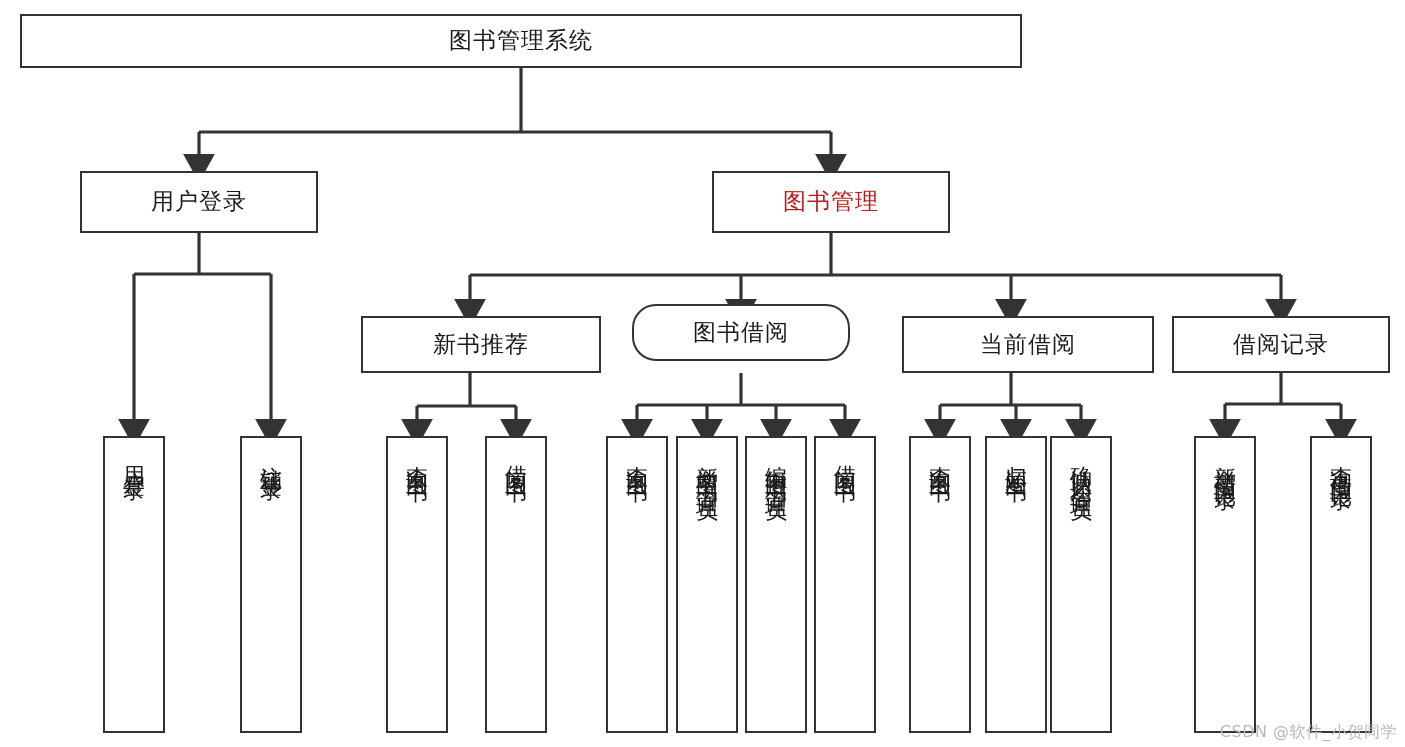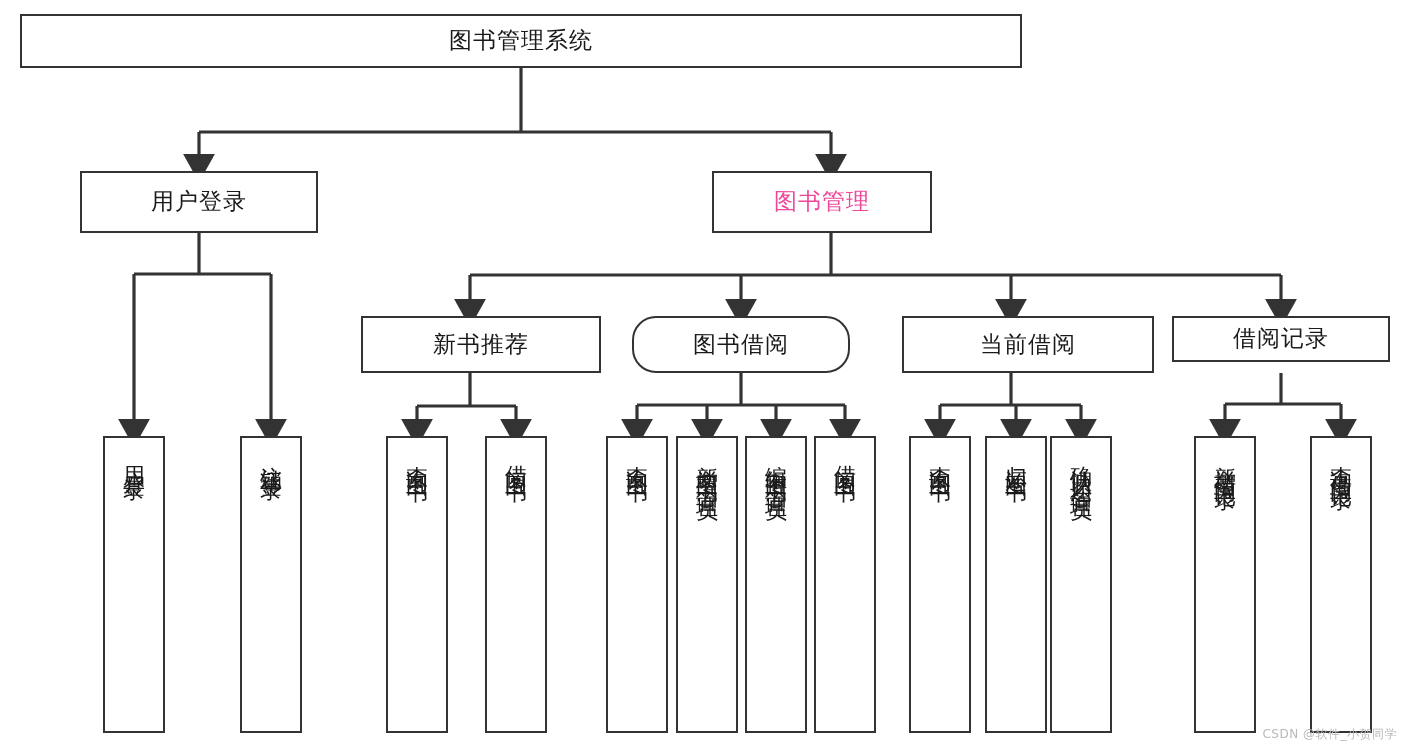--- a/index.html
+++ b/index.html
@@ -57,21 +57,21 @@
     text-orientation: upright;
     letter-spacing: 5px;
     line-height: 1;
     white-space: nowrap;
     font-size: 22px;
   }
   .watermark {
     position: absolute;
     right: 8px;
     bottom: 4px;
-    font-size: 12px;
+    font-size: 16px;
     color: #b9b9b9;
     letter-spacing: 0.5px;
     white-space: nowrap;
     font-family: "DejaVu Sans", "Liberation Sans", sans-serif;
   }
 </style>
 </head>
 <body>
 
 <div id="diagram" style="background: rgb(255, 255, 255);">
@@ -126,34 +126,34 @@
     </g>
   </svg>
 
   <div class="node node-root" style="left: 20px; top: 14px; width: 1002px; height: 54px; border-color: rgb(51, 51, 51); background: rgb(255, 255, 255); color: rgb(26, 26, 26);">
     <span>图书管理系统</span>
   </div>
 
   <div class="node node-h" style="left: 80px; top: 171px; width: 238px; height: 62px; border-color: rgb(51, 51, 51); background: rgb(255, 255, 255); color: rgb(26, 26, 26);">
     <span>用户登录</span>
   </div>
-  <div class="node node-h" style="left: 712px; top: 171px; width: 220px; height: 62px; border-color: rgb(51, 51, 51); background: rgb(255, 255, 255); color: #ec4899;">
+  <div class="node node-h" style="left: 712px; top: 171px; width: 238px; height: 62px; border-color: rgb(51, 51, 51); background: rgb(255, 255, 255); color: #b91c1c;">
     <span>图书管理</span>
   </div>
 
   <div class="node node-h" style="left: 361px; top: 316px; width: 240px; height: 57px; border-color: rgb(51, 51, 51); background: rgb(255, 255, 255); color: rgb(26, 26, 26);">
     <span>新书推荐</span>
   </div>
-  <div class="node node-h" style="left: 632px; top: 316px; width: 218px; height: 57px; border-color: rgb(51, 51, 51); background: rgb(255, 255, 255); color: rgb(26, 26, 26); border-radius: 24px;">
+  <div class="node node-h" style="left: 632px; top: 304px; width: 218px; height: 57px; border-color: rgb(51, 51, 51); background: rgb(255, 255, 255); color: rgb(26, 26, 26); border-radius: 24px;">
     <span>图书借阅</span>
   </div>
   <div class="node node-h" style="left: 902px; top: 316px; width: 252px; height: 57px; border-color: rgb(51, 51, 51); background: rgb(255, 255, 255); color: rgb(26, 26, 26);">
     <span>当前借阅</span>
   </div>
-  <div class="node node-h" style="left: 1172px; top: 316px; width: 218px; height: 46px; border-color: rgb(51, 51, 51); background: rgb(255, 255, 255); color: rgb(26, 26, 26);">
+  <div class="node node-h" style="left: 1172px; top: 316px; width: 218px; height: 57px; border-color: rgb(51, 51, 51); background: rgb(255, 255, 255); color: rgb(26, 26, 26);">
     <span>借阅记录</span>
   </div>
 
   <div class="node node-leaf" style="left: 103px; top: 436px; width: 62px; height: 297px; border-color: rgb(51, 51, 51); background: rgb(255, 255, 255); color: rgb(26, 26, 26);">
     <span class="vtext">用户登录</span>
   </div>
   <div class="node node-leaf" style="left: 240px; top: 436px; width: 62px; height: 297px; border-color: rgb(51, 51, 51); background: rgb(255, 255, 255); color: rgb(26, 26, 26);">
     <span class="vtext">注销登录</span>
   </div>
   <div class="node node-leaf" style="left: 386px; top: 436px; width: 62px; height: 297px; border-color: rgb(51, 51, 51); background: rgb(255, 255, 255); color: rgb(26, 26, 26);">

